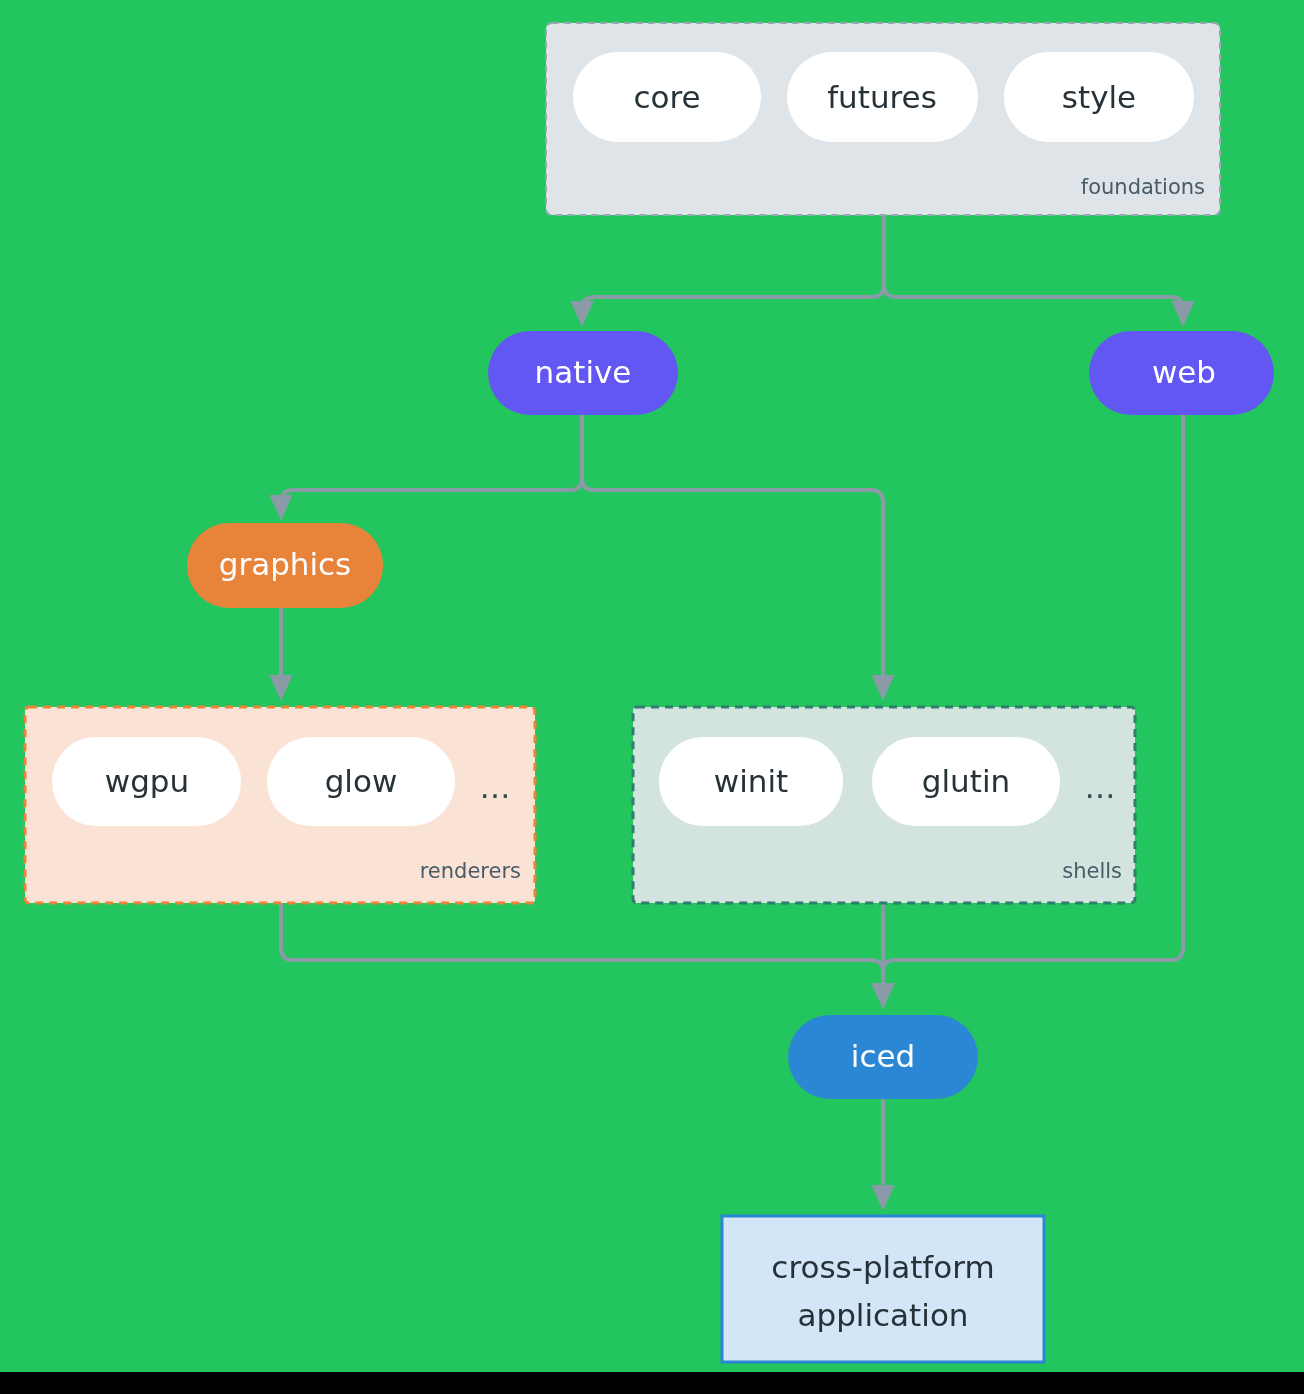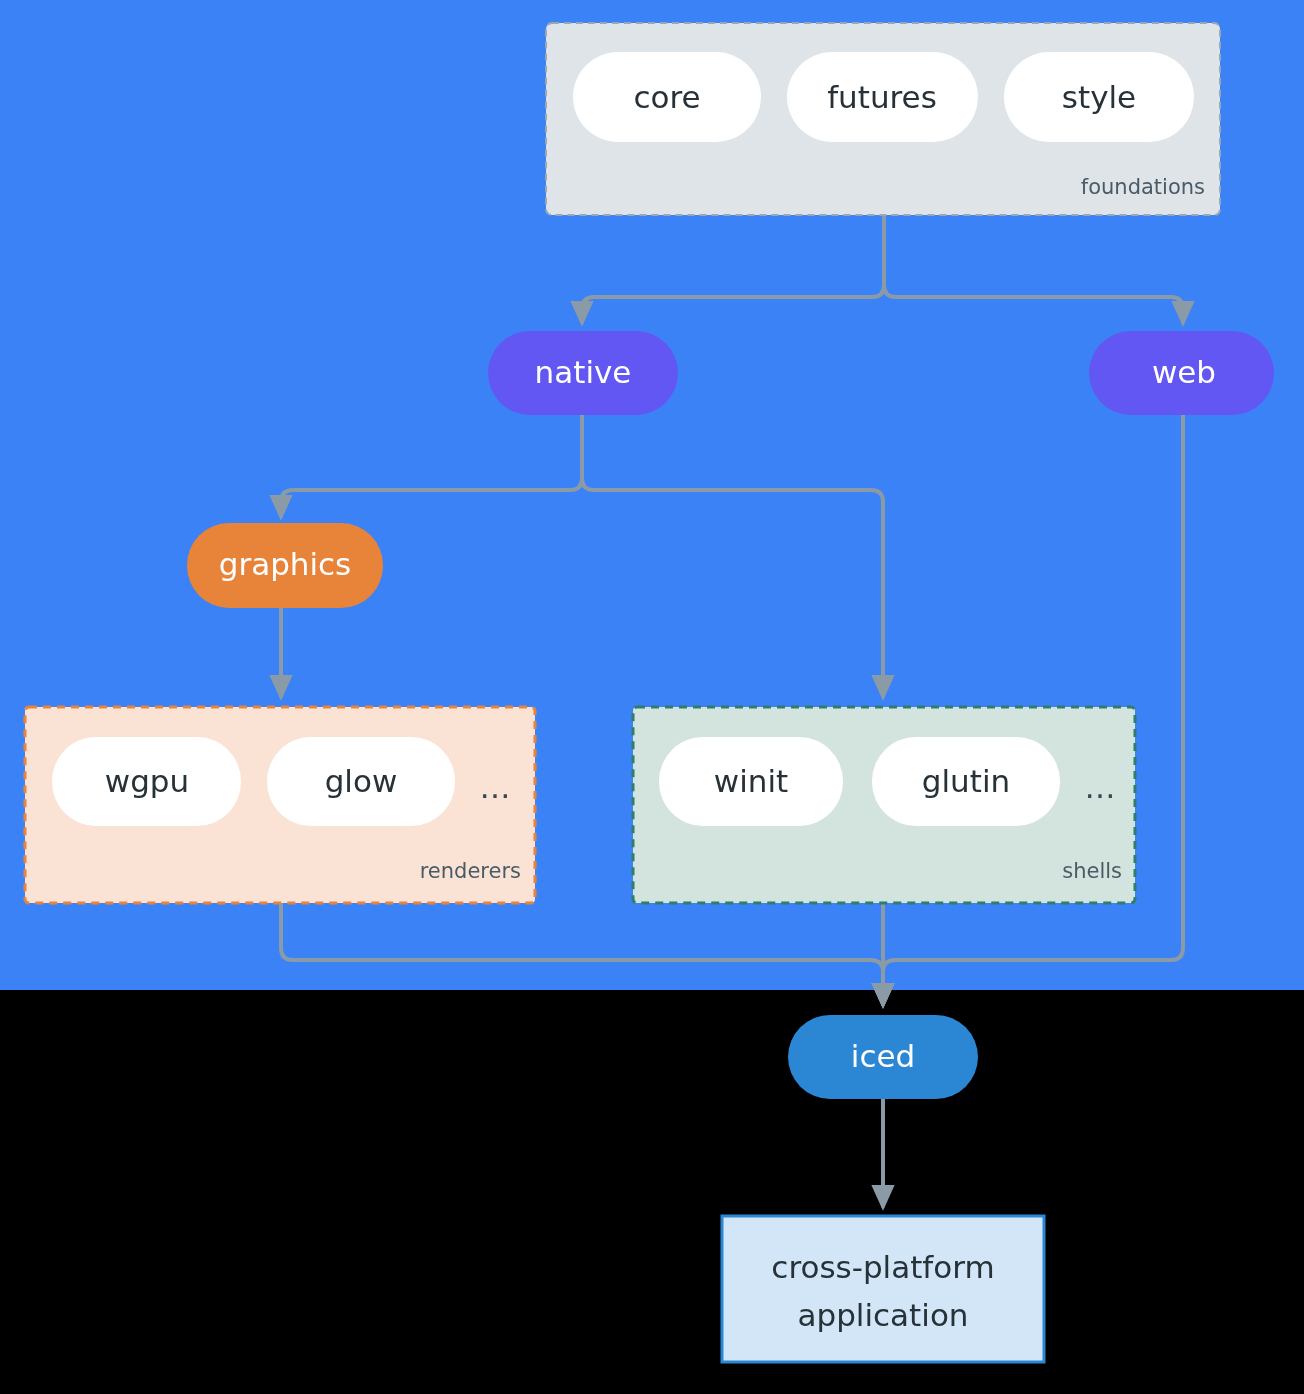--- a/index.html
+++ b/index.html
@@ -9,22 +9,22 @@
   }
   body {
     width: 1304px;
     height: 1394px;
     overflow: hidden;
     font-family: "DejaVu Sans", sans-serif;
   }
   #diagram-root {
     position: relative;
     width: 1304px;
-    height: 990px;
-    background: #3b82f6;
+    height: 1372px;
+    background: #22c55e;
   }
   svg.diagram {
     display: block;
     width: 1304px;
     height: 1394px;
   }
   text {
     font-family: "DejaVu Sans", sans-serif;
     dominant-baseline: middle;
   }

